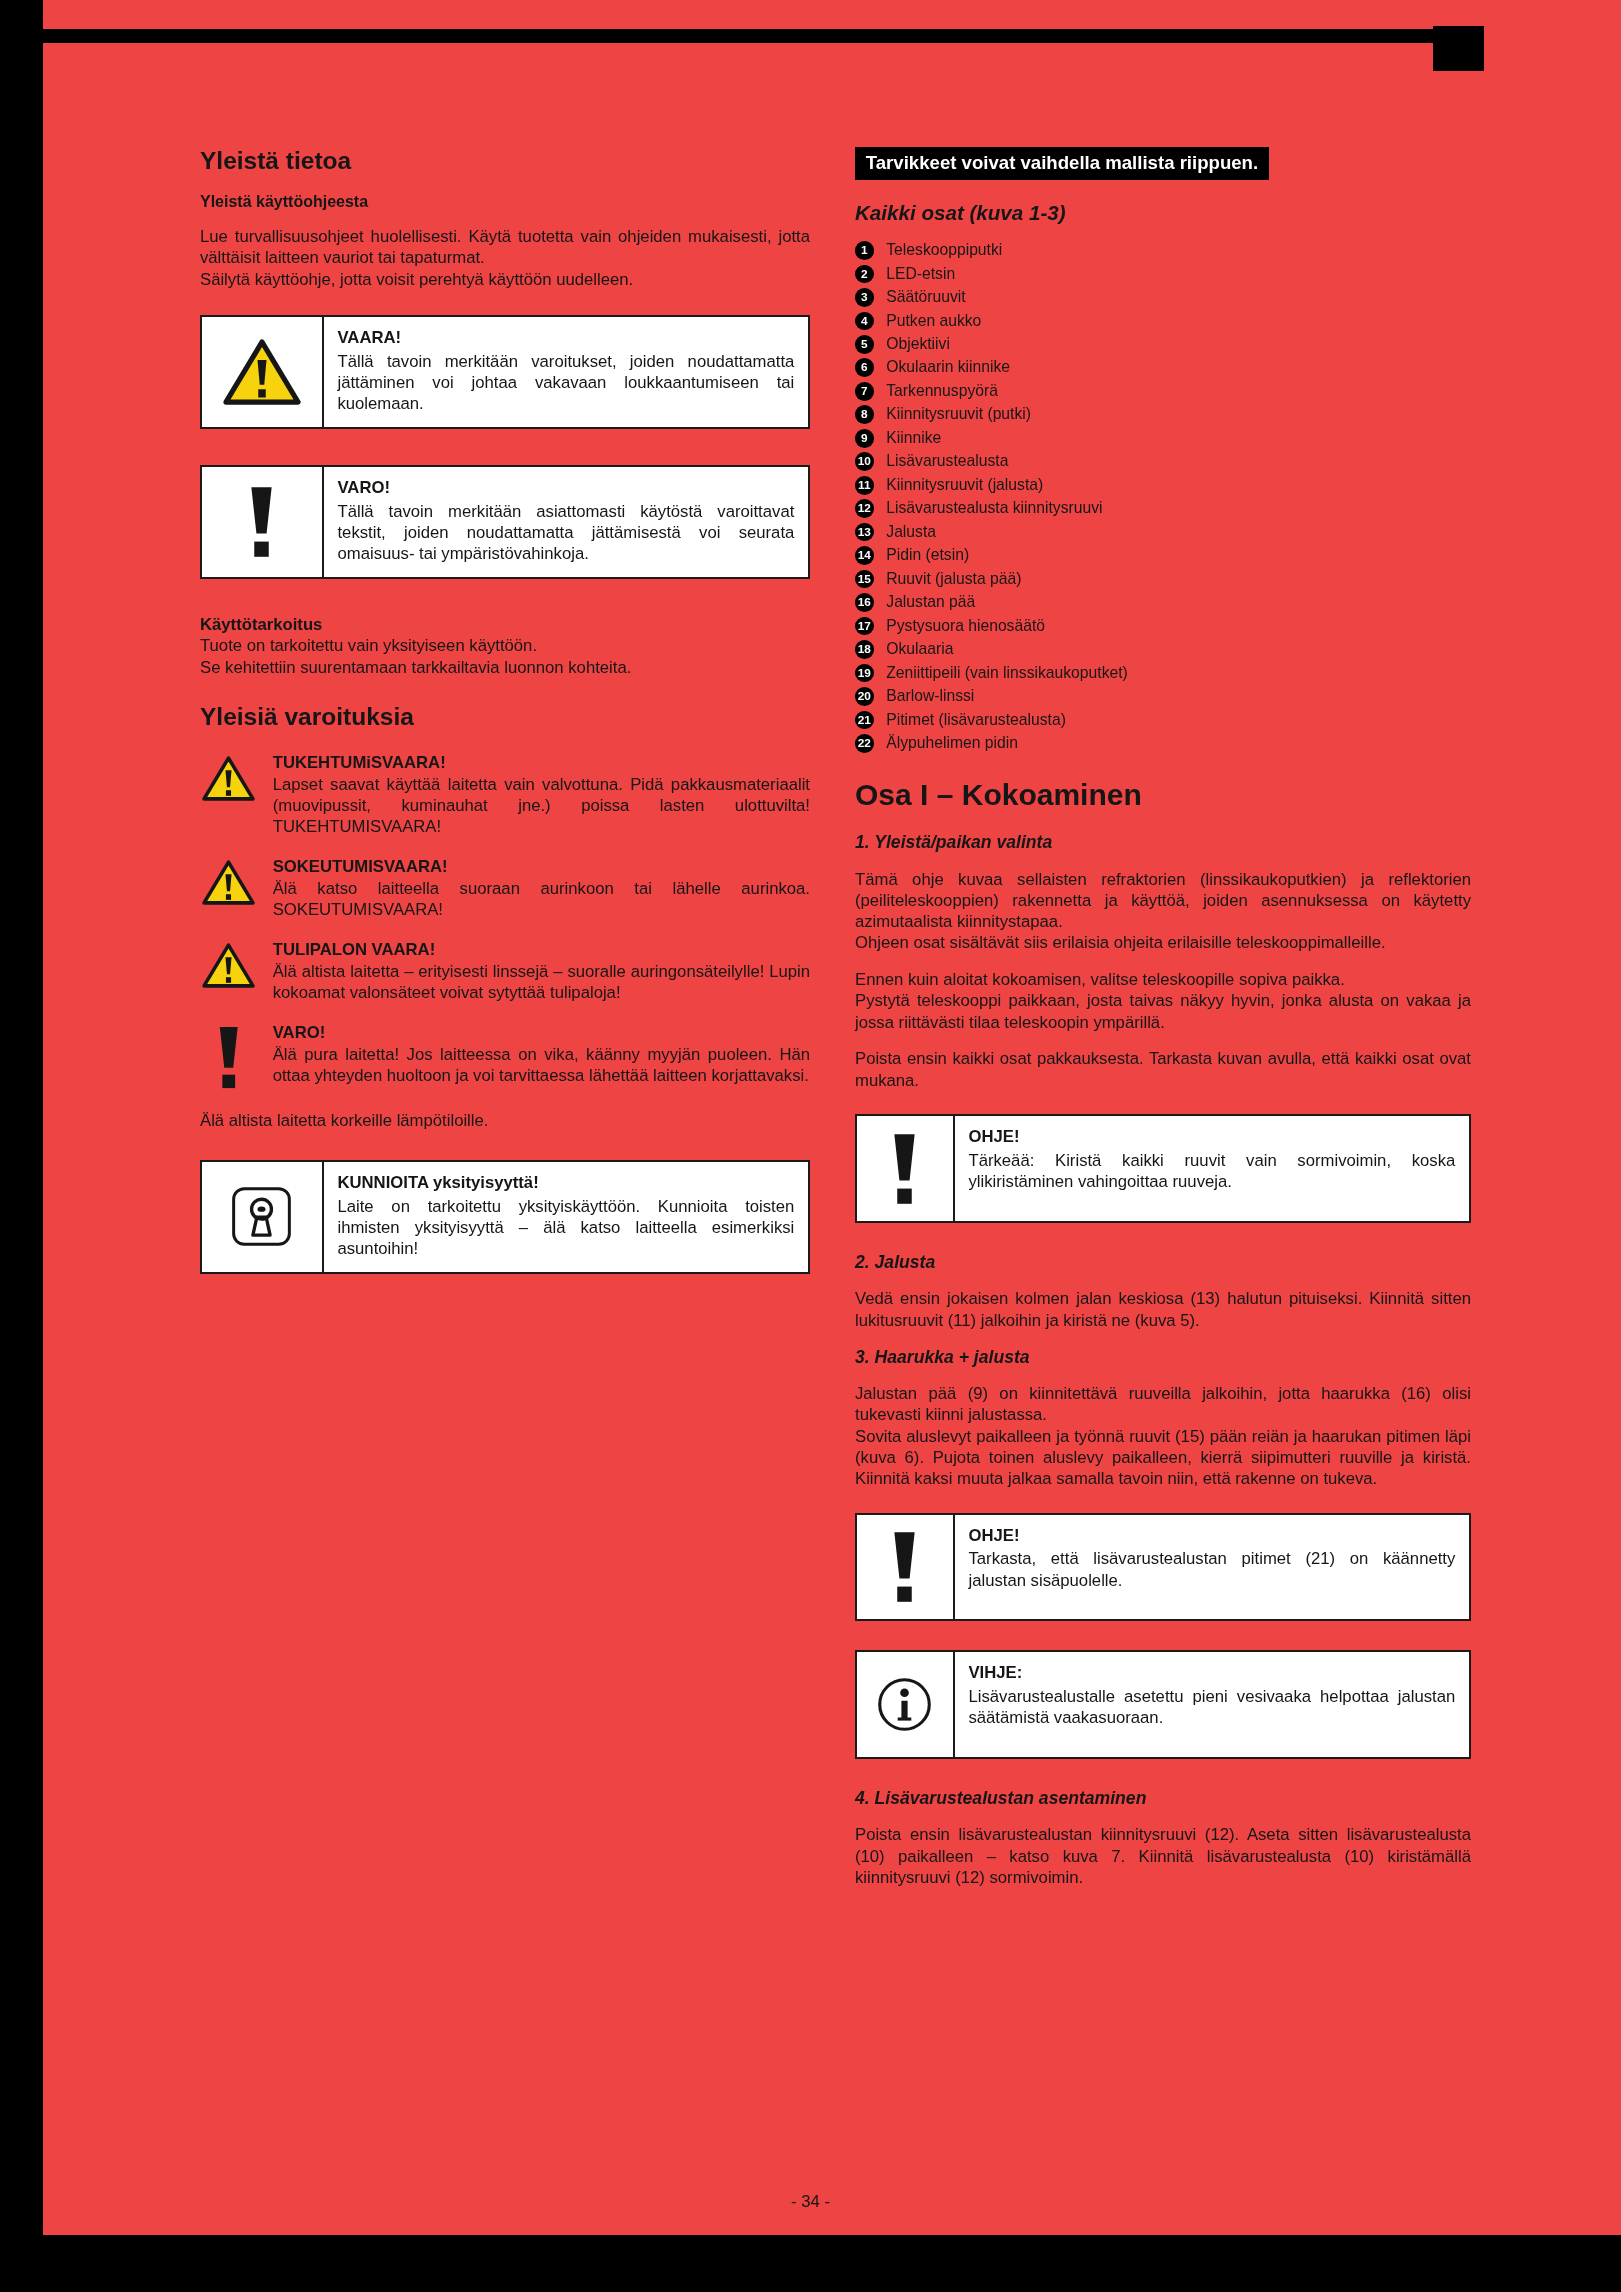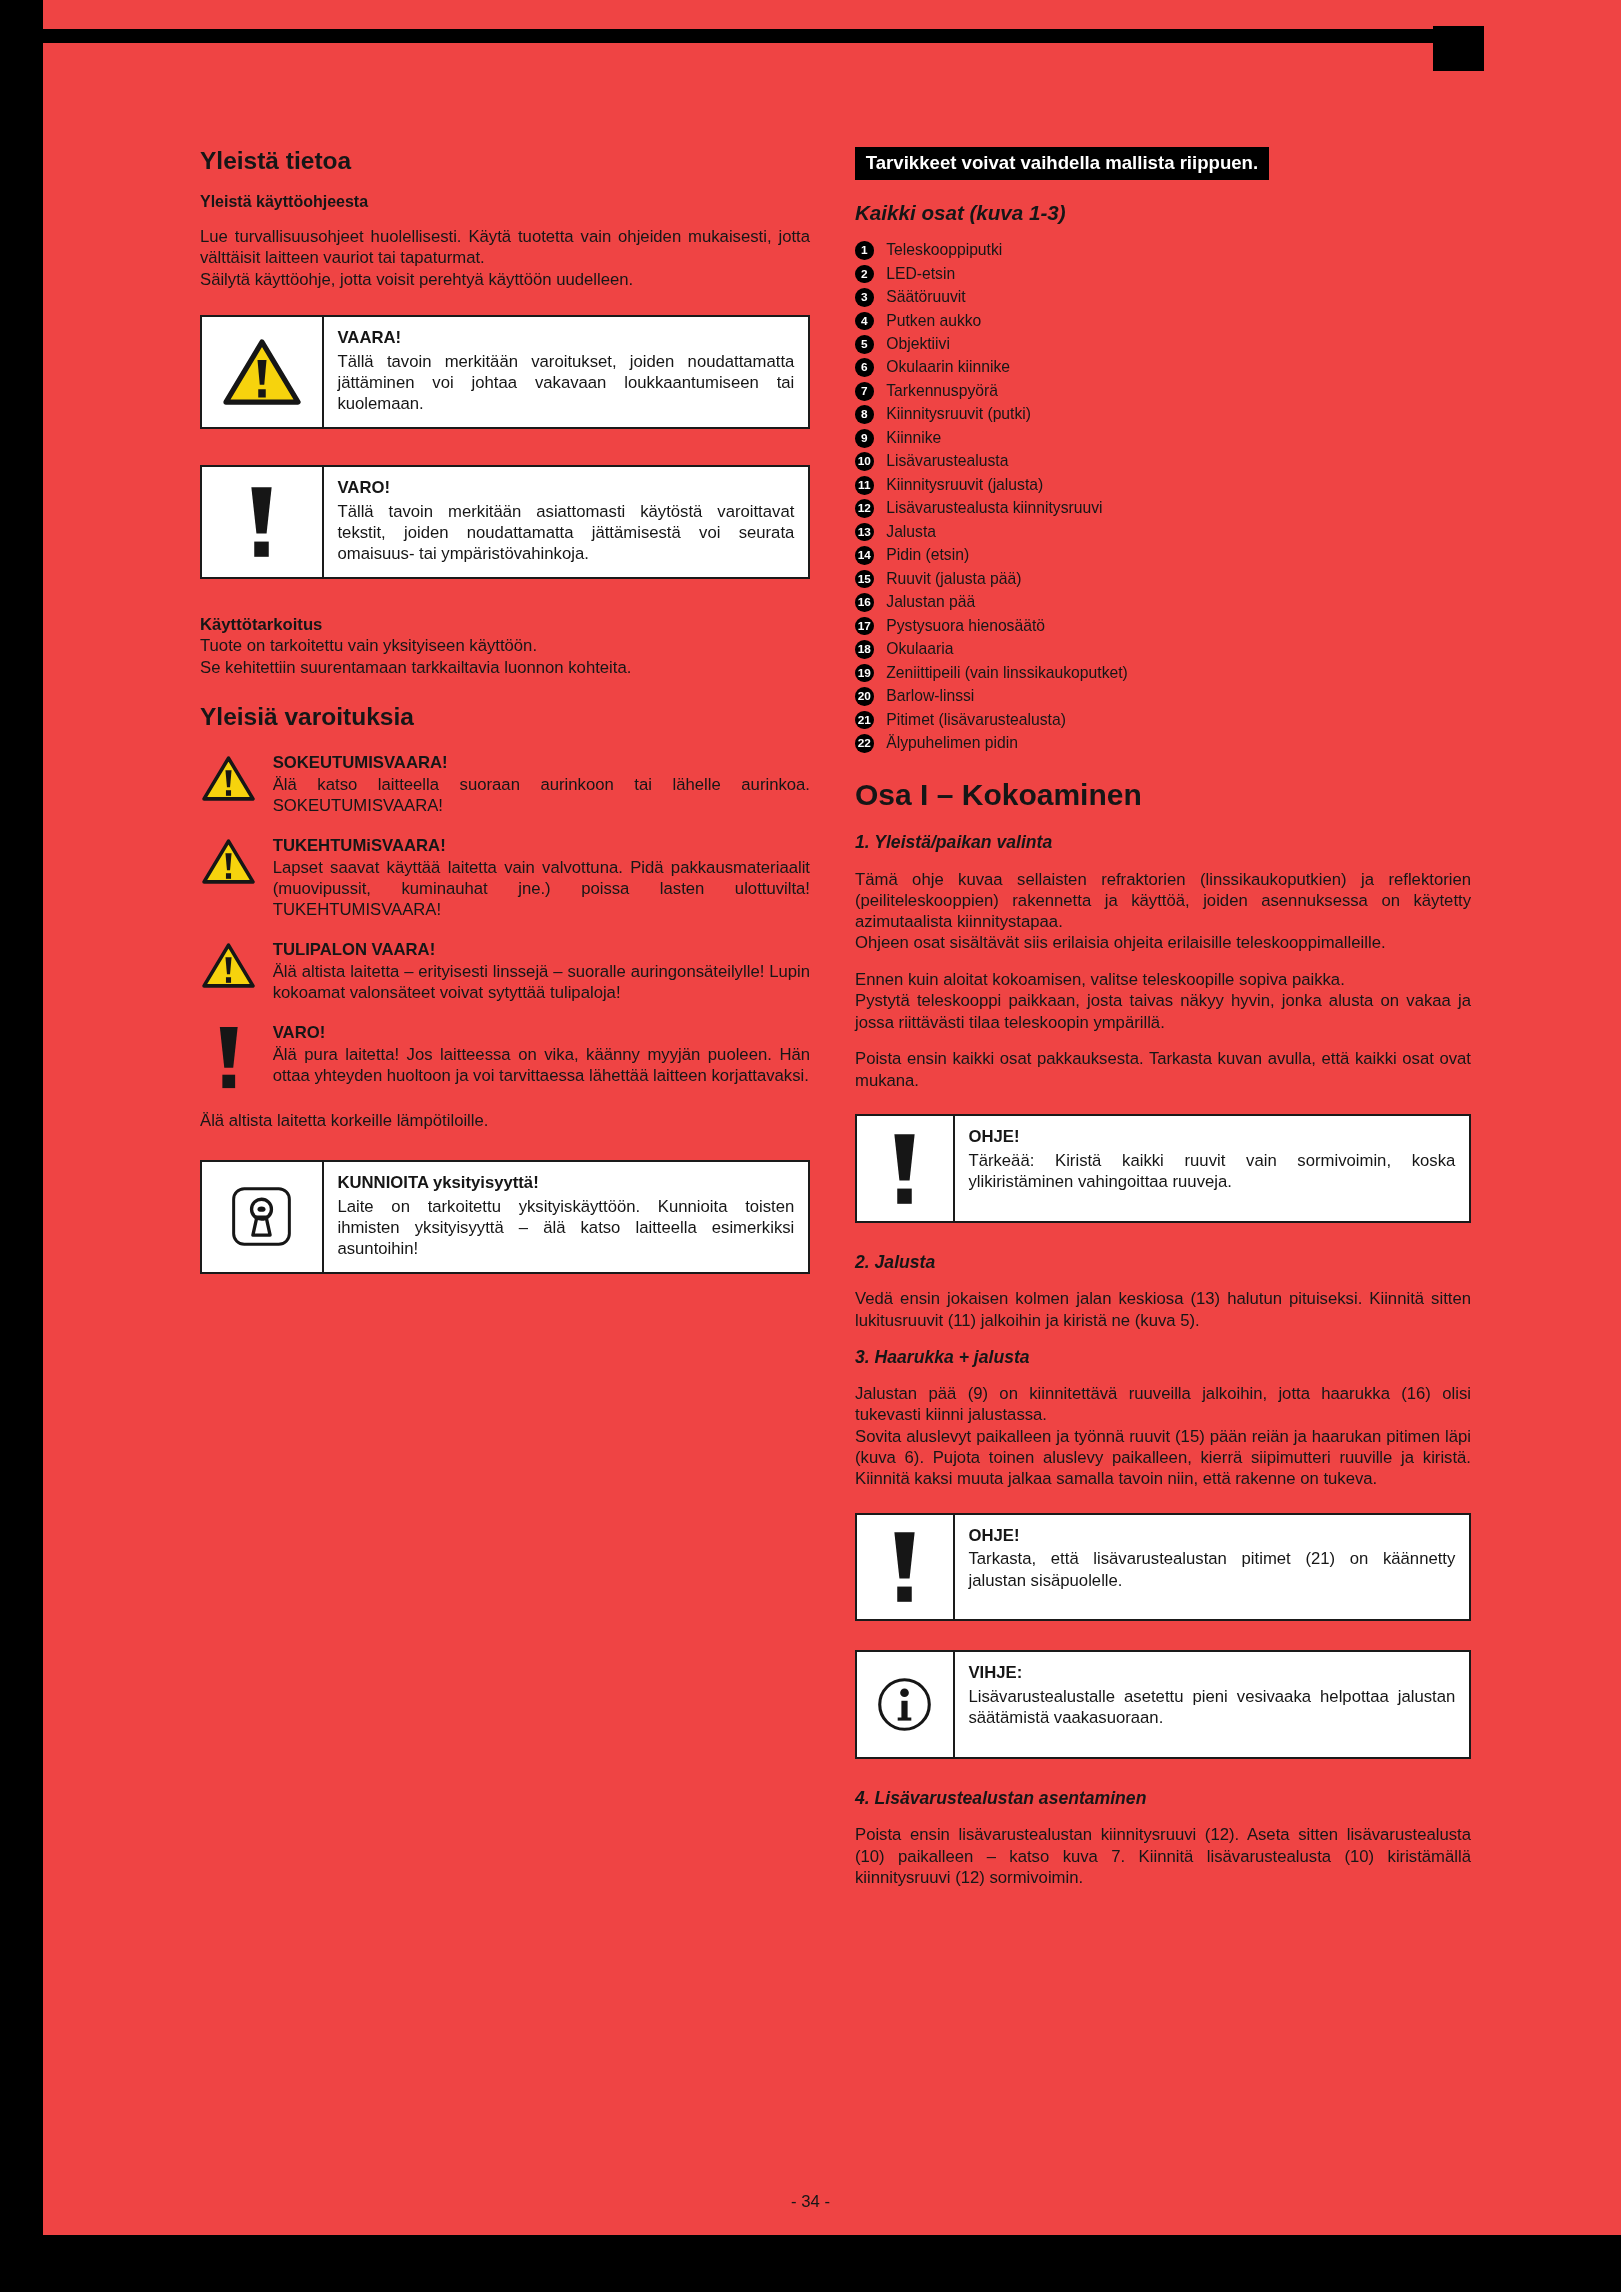--- a/index.html
+++ b/index.html
@@ -135,35 +135,35 @@
     <div class="warnings">
 
         <div class="warning">
           <div class="warning-icon">
             <svg class="tri-sm" viewBox="0 0 104 92">
               <use href="#tri-icon"></use>
             </svg>
 
           </div>
           <div class="warning-body">
-            <div class="warning-title">SOKEUTUMISVAARA!</div>
-            <div class="para">Älä katso laitteella suoraan aurinkoon tai lähelle aurinkoa. SOKEUTUMISVAARA!</div>
+            <div class="warning-title">TUKEHTUMiSVAARA!</div>
+            <div class="para">Lapset saavat käyttää laitetta vain valvottuna. Pidä pakkausmateriaalit (muovipussit, kuminauhat jne.) poissa lasten ulottuvilta! TUKEHTUMISVAARA!</div>
           </div>
         </div>
 
         <div class="warning">
           <div class="warning-icon">
             <svg class="tri-sm" viewBox="0 0 104 92">
               <use href="#tri-icon"></use>
             </svg>
 
           </div>
           <div class="warning-body">
-            <div class="warning-title">TUKEHTUMiSVAARA!</div>
-            <div class="para">Lapset saavat käyttää laitetta vain valvottuna. Pidä pakkausmateriaalit (muovipussit, kuminauhat jne.) poissa lasten ulottuvilta! TUKEHTUMISVAARA!</div>
+            <div class="warning-title">SOKEUTUMISVAARA!</div>
+            <div class="para">Älä katso laitteella suoraan aurinkoon tai lähelle aurinkoa. SOKEUTUMISVAARA!</div>
           </div>
         </div>
 
         <div class="warning">
           <div class="warning-icon">
             <svg class="tri-sm" viewBox="0 0 104 92">
               <use href="#tri-icon"></use>
             </svg>
 
           </div>

